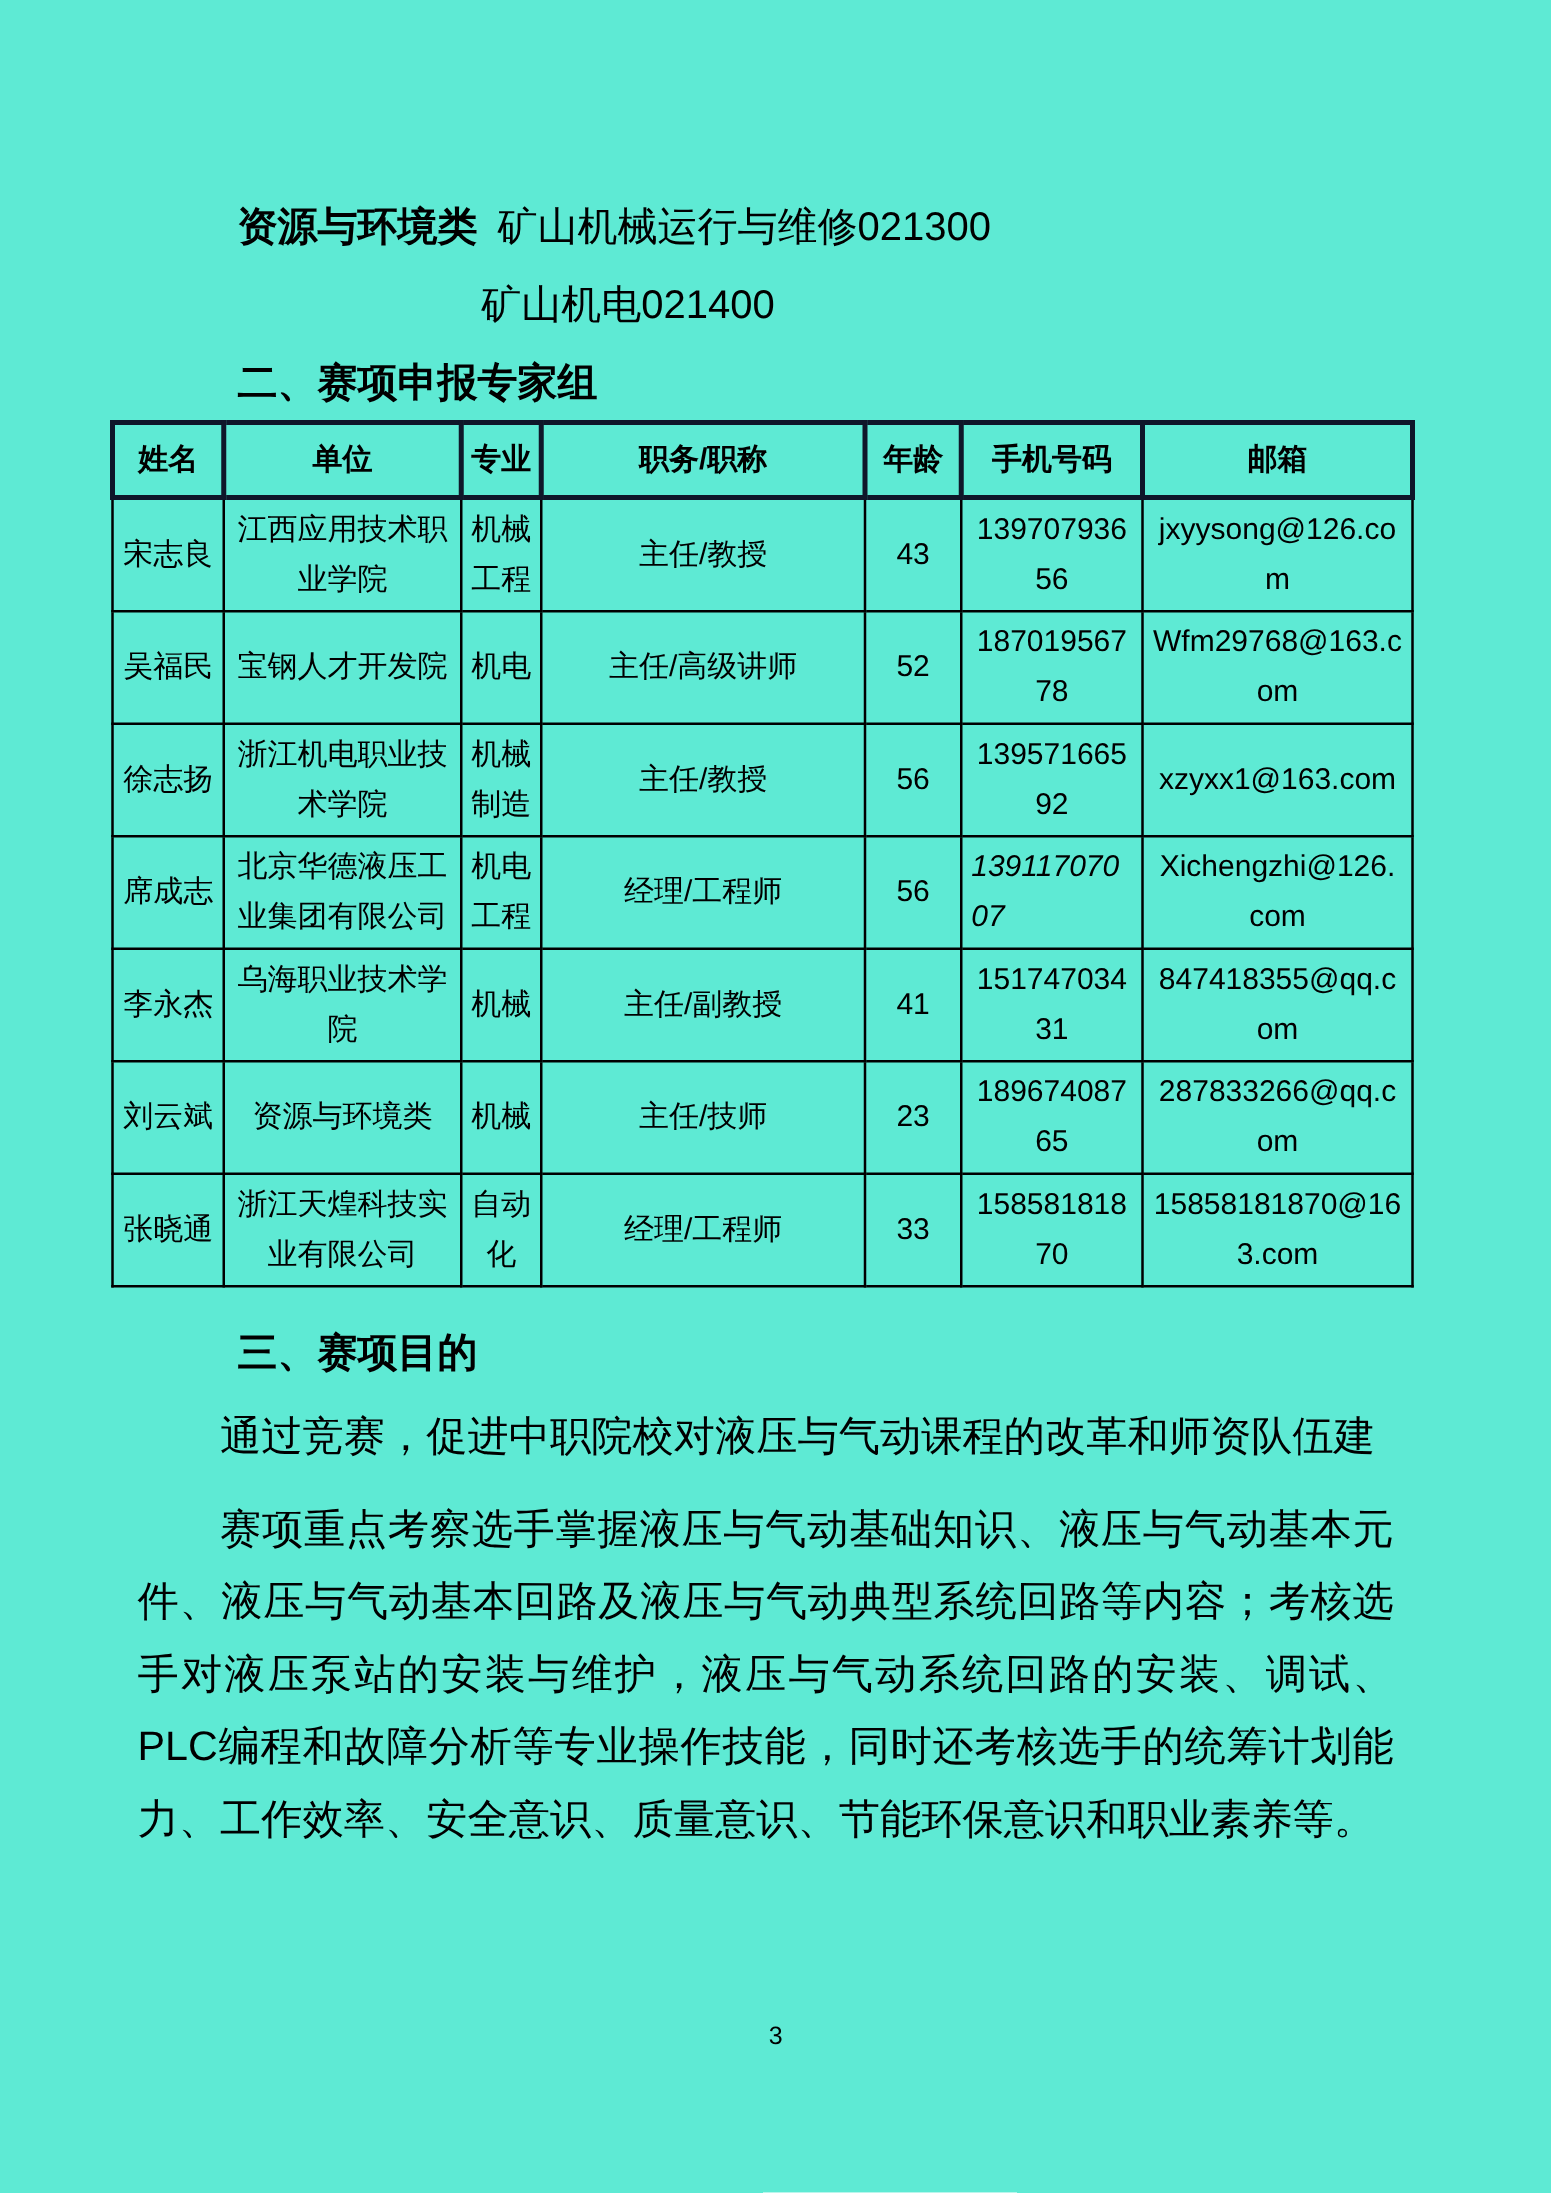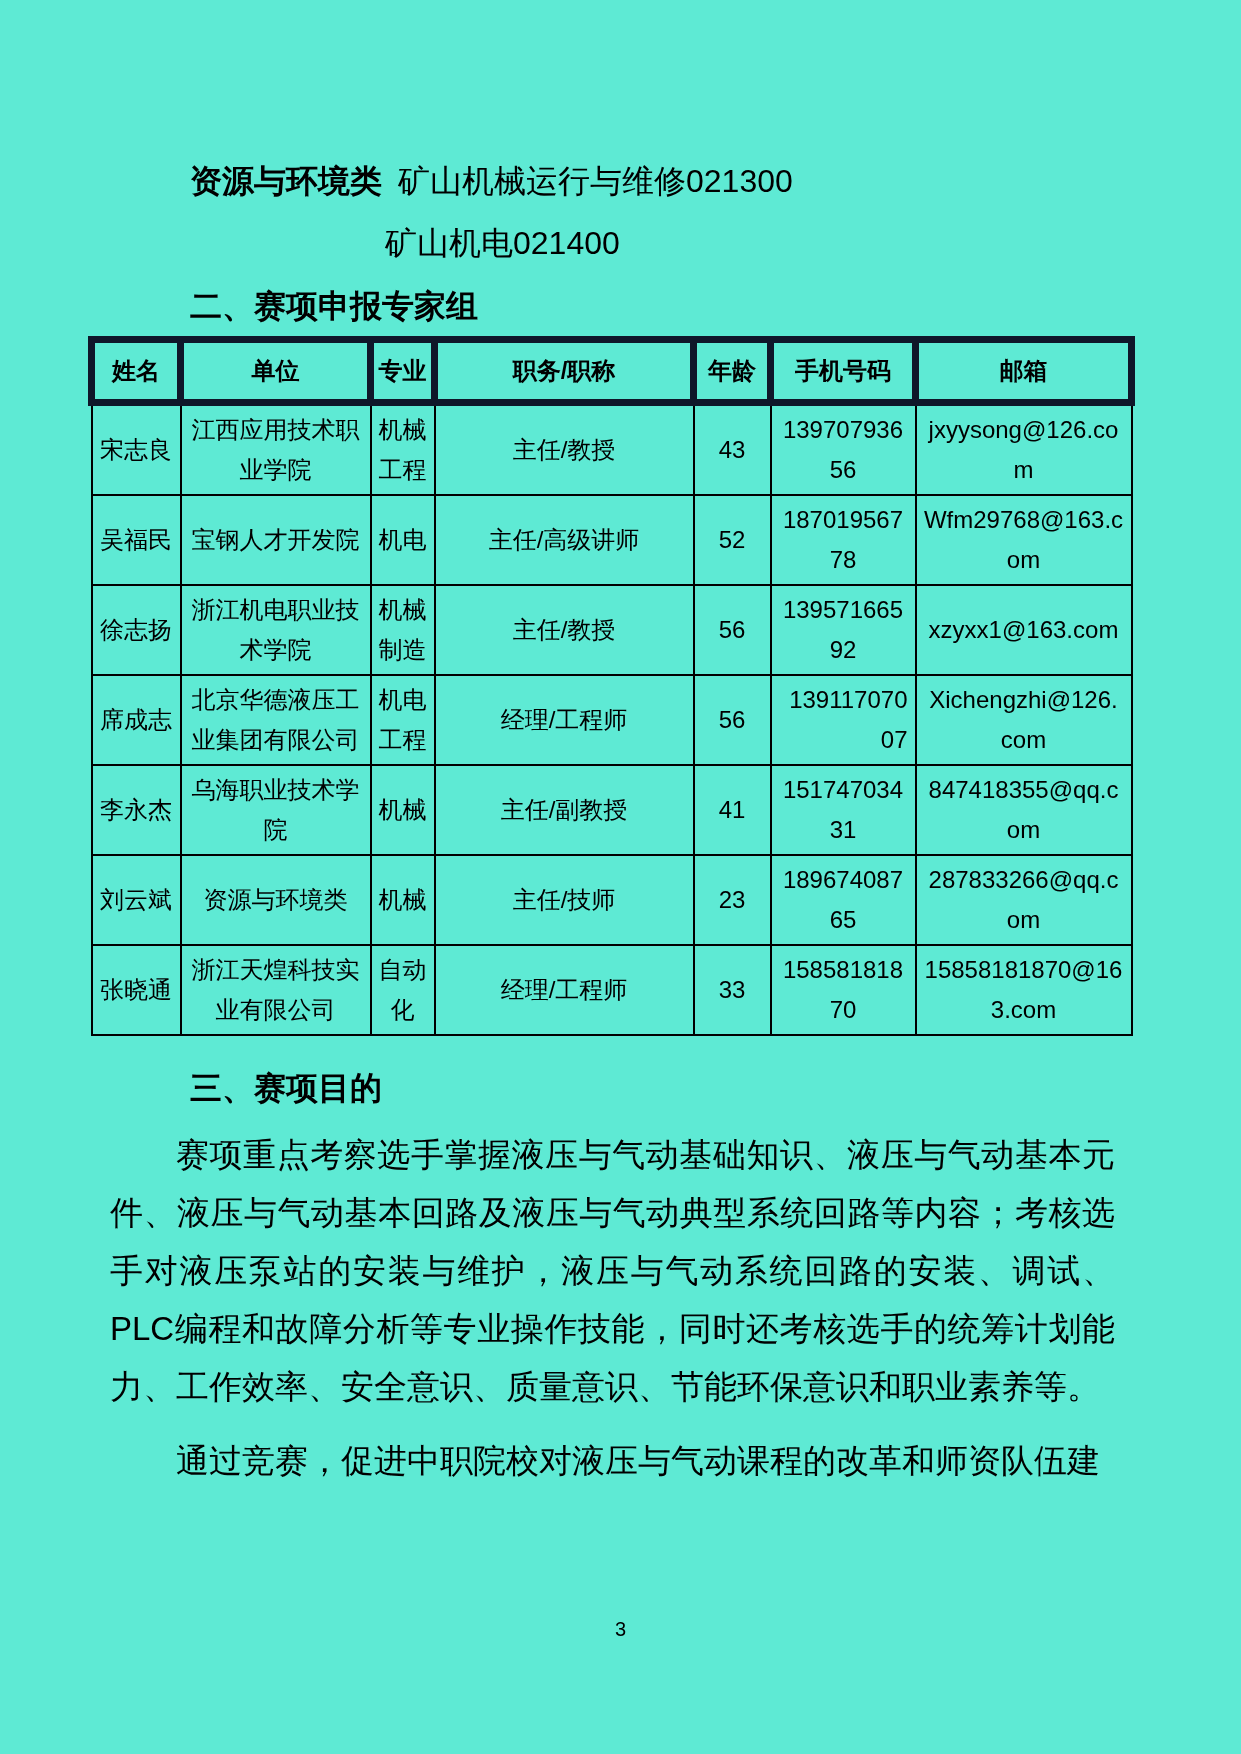--- a/index.html
+++ b/index.html
@@ -12,29 +12,29 @@
   .intro-line{white-space:nowrap;}
   .intro-line.cont{padding-left:195px;}
   .intro-label{font-weight:bold;margin-right:16px;}
   .section-heading{margin:10px 0 8px 190px;font-size:32px;font-weight:bold;line-height:44px;}
   .section-heading.s3{margin-top:30px;}
   table.experts{
     border-collapse:collapse;table-layout:fixed;margin-left:88px;
     font-size:24px;border:2px solid #000;
   }
   .experts th{
-    border:7px solid #0f172a;font-weight:bold;text-align:center;
+    border:4px solid #0f172a;font-weight:bold;text-align:center;
     padding:13px 4px;line-height:30px;overflow:hidden;
   }
   .experts td{
     border:2px solid #000;text-align:center;vertical-align:middle;
     padding:4px 7px;line-height:40px;overflow:hidden;
   }
   .experts td.break{word-break:break-all;}
-  .experts td.ta-left{text-align:right;}
+  .experts td.ta-left{text-align:left;font-style:italic;}
   .para{
     margin:16px 0 0 110px;width:1005px;
     font-size:33px;line-height:58px;text-indent:66px;text-align:justify;
   }
   .page-number{
     position:absolute;top:1618px;left:0;width:100%;
     text-align:center;font-size:20px;
   }
 </style>
 </head>
@@ -136,18 +136,18 @@
         <td>经理/工程师</td>
         <td>33</td>
         <td class="break">15858181870</td>
         <td class="break">15858181870@163.com</td>
       </tr>
     </tbody>
   </table>
 
   <div class="section-heading s3">三、赛项目的</div>
 
+  <p class="para">通过竞赛，促进中职院校对液压与气动课程的改革和师资队伍建</p>
   <p class="para">赛项重点考察选手掌握液压与气动基础知识、液压与气动基本元件、液压与气动基本回路及液压与气动典型系统回路等内容；考核选手对液压泵站的安装与维护，液压与气动系统回路的安装、调试、PLC编程和故障分析等专业操作技能，同时还考核选手的统筹计划能力、工作效率、安全意识、质量意识、节能环保意识和职业素养等。</p>
-  <p class="para">通过竞赛，促进中职院校对液压与气动课程的改革和师资队伍建</p>
 
   <div class="page-number">3</div>
 
 </div>
 
 </body></html>

